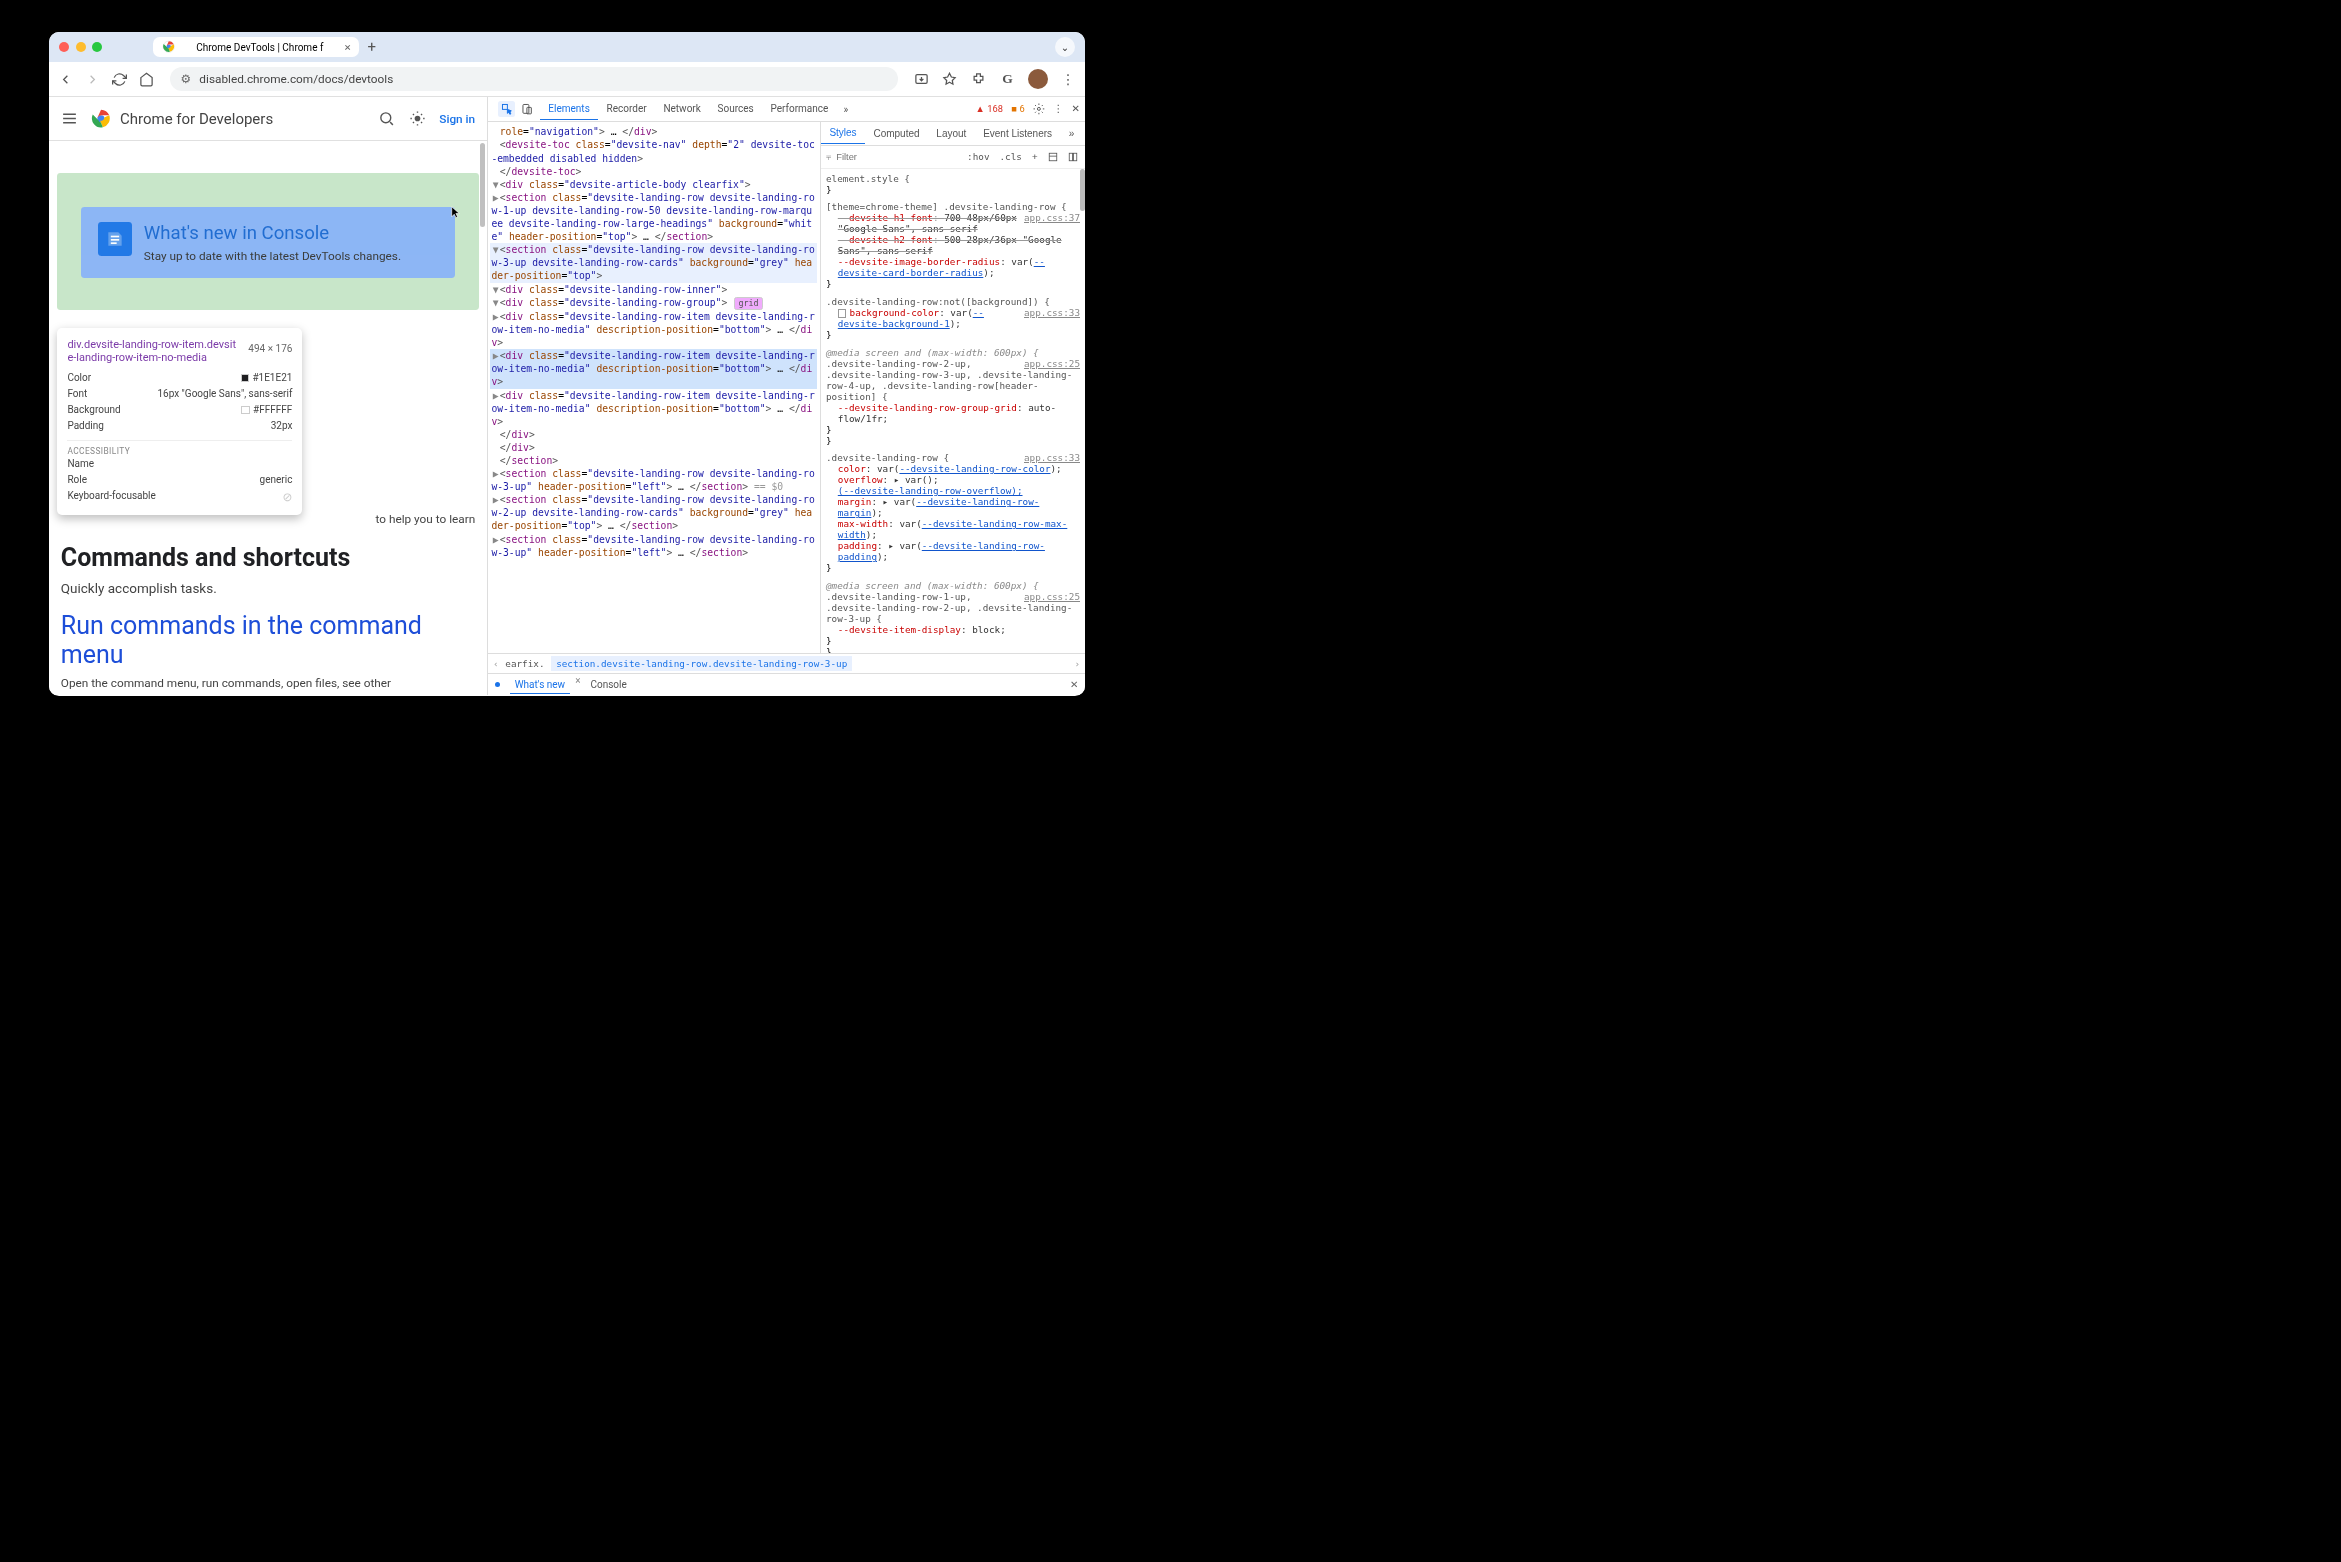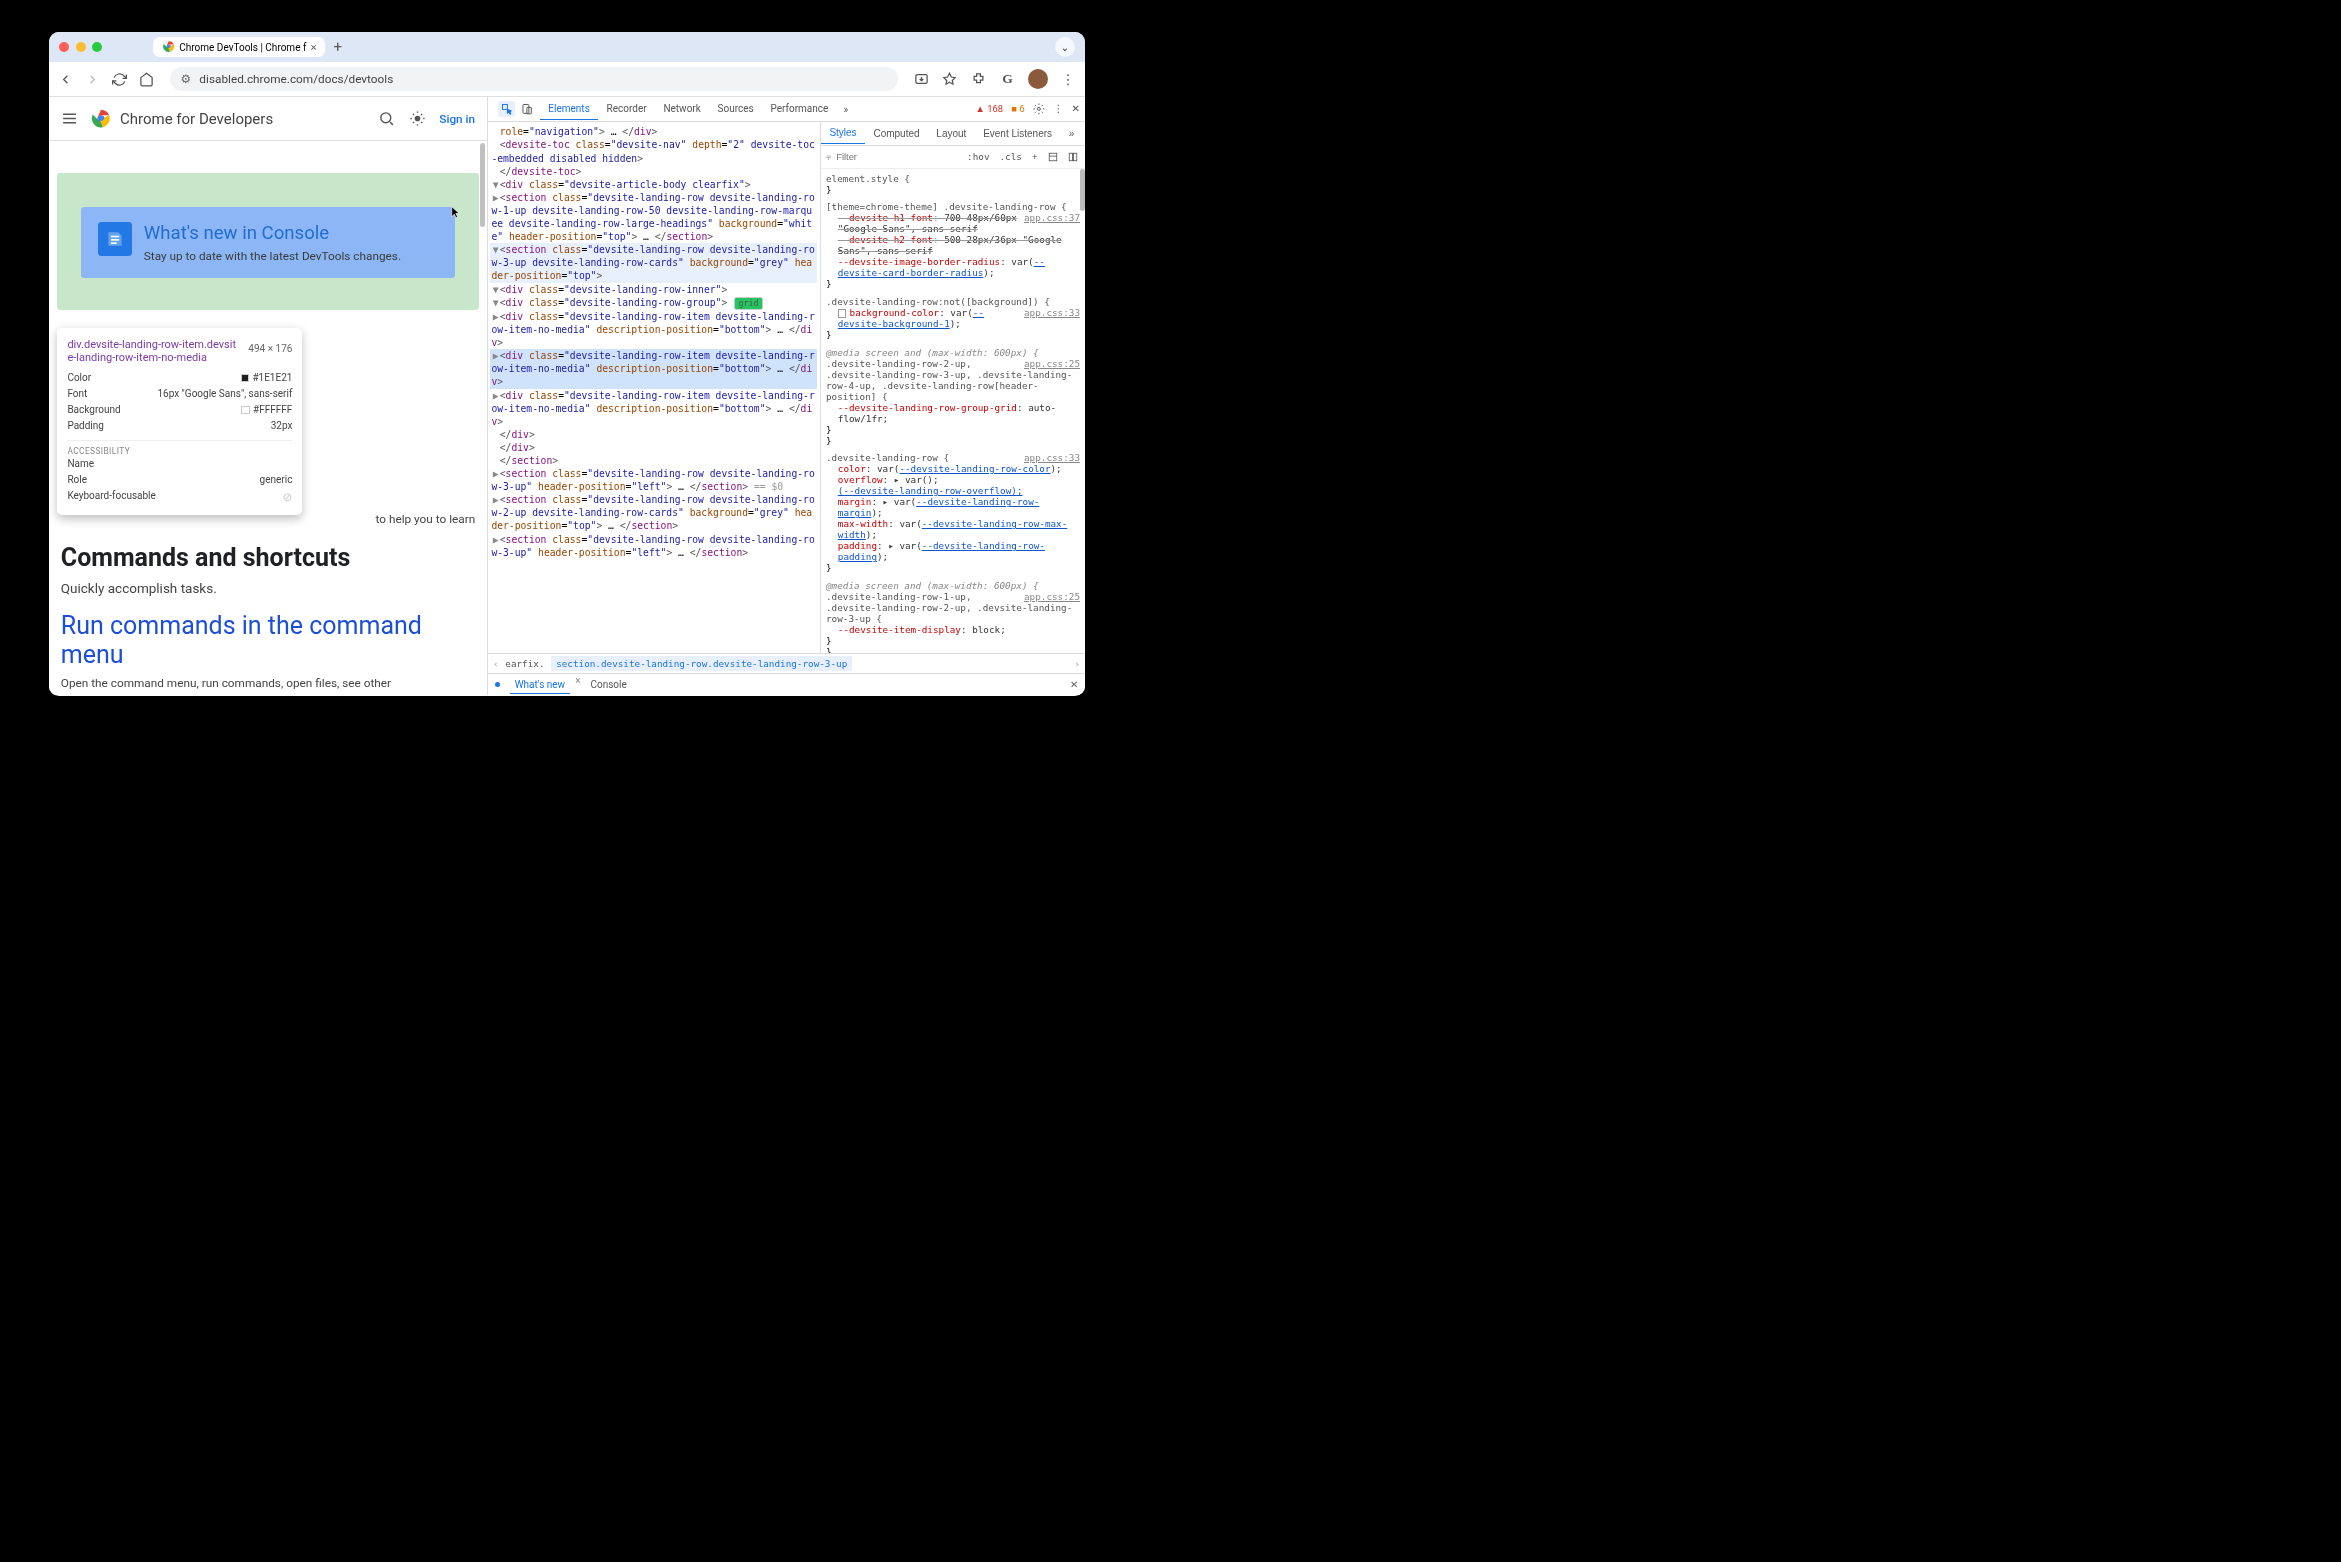--- a/index.html
+++ b/index.html
@@ -6,21 +6,21 @@
 body { font-family: -apple-system, BlinkMacSystemFont, "Segoe UI", Roboto, sans-serif; background: #000; width: 1133px; height: 756px; overflow: hidden; }
 .window { position: absolute; left: 49px; top: 32px; width: 1036px; height: 664px; background: #fff; border-radius: 10px; overflow: hidden; box-shadow: 0 8.4px 34px rgba(0,0,0,0.5); }
 
 
 .titlebar { height: 30px; background: #dde7f5; display: flex; align-items: center; padding: 0 10px; position: relative; }
 .traffic-lights { display: flex; gap: 6.7px; }
 .tl { width: 10px; height: 10px; border-radius: 50%; }
 .tl.red { background: #ff5f57; }
 .tl.yellow { background: #febc2e; }
 .tl.green { background: #28c840; }
-.tab { display: flex; align-items: center; background: #fff; border-radius: 6.7px; padding: 3.4px 8.4px; margin-left: 51px; font-size: 10px; gap: 4px; }
+.tab { display: flex; align-items: center; background: #fff; border-radius: 6.7px; padding: 3.4px 8.4px; margin-left: 51px; font-size: 10px; gap: 21px; }
 .favicon { width: 13.5px; height: 13.5px; display: inline-flex; }
 .tab-close { color: #666; cursor: pointer; font-size: 11.8px; }
 .newtab { margin-left: 8.4px; color: #555; font-size: 15px; cursor: pointer; }
 .chevbtn { position: absolute; right: 10px; width: 20px; height: 20px; border-radius: 50%; background: rgba(255,255,255,0.7); display: flex; align-items: center; justify-content: center; font-size: 10px; color: #333; }
 
 
 .toolbar { height: 35px; background: #fff; border-bottom: 0.8px solid #e0e0e0; display: flex; align-items: center; padding: 0 8.4px; gap: 10px; }
 .navicon { width: 17px; height: 17px; color: #555; display: flex; align-items: center; justify-content: center; cursor: pointer; }
 .navicon.disabled { color: #bbb; }
 .urlbar { flex: 1; display: flex; align-items: center; background: #f1f3f4; border-radius: 15px; padding: 5px 10px; font-size: 11.8px; color: #444; gap: 8.4px; margin: 0 5px; }
@@ -77,21 +77,21 @@
 .dt-body { flex: 1; display: flex; overflow: hidden; }
 
 .elements-panel { flex: 1; overflow: auto; font-family: Menlo, Consolas, monospace; font-size: 9.7px; line-height: 1.35; padding: 3.4px 3.4px 3.4px 1.7px; white-space: pre-wrap; word-break: break-all; position: relative; }
 .elements-panel .row { padding: 0 1.7px; }
 .elements-panel .row.highlight { background: #e8f0fe; }
 .elements-panel .row.selected { background: #cfe3fc; }
 .tag { color: #881280; }
 .attrn { color: #994500; }
 .attrv { color: #1a1aa6; }
 .punct { color: #555; }
-.gridbadge { display: inline-block; background: #22c55e; border: 0.8px solid #ccc; border-radius: 2.5px; padding: 0 3.4px; font-size: 8.4px; margin-left: 6.7px; color: #555; }
+.gridbadge { display: inline-block; background: #f0abfc; border: 0.8px solid #ccc; border-radius: 2.5px; padding: 0 3.4px; font-size: 8.4px; margin-left: 6.7px; color: #555; }
 .expand { color: #888; cursor: pointer; display: inline-block; width: 8.4px; text-align: center; }
 .ind1 { padding-left: 15px; }
 .ind2 { padding-left: 30px; }
 .ind3 { padding-left: 46px; }
 .ind4 { padding-left: 61px; }
 .ind5 { padding-left: 76px; }
 .eqsel { color: #999; }
 
 .breadcrumb-bar { height: 20px; border-top: 0.8px solid #ddd; display: flex; align-items: center; font-family: Menlo, monospace; font-size: 9.3px; padding: 0 5px; gap: 1.7px; overflow: hidden; }
 .bc-item { padding: 1.7px 5px; color: #555; }

